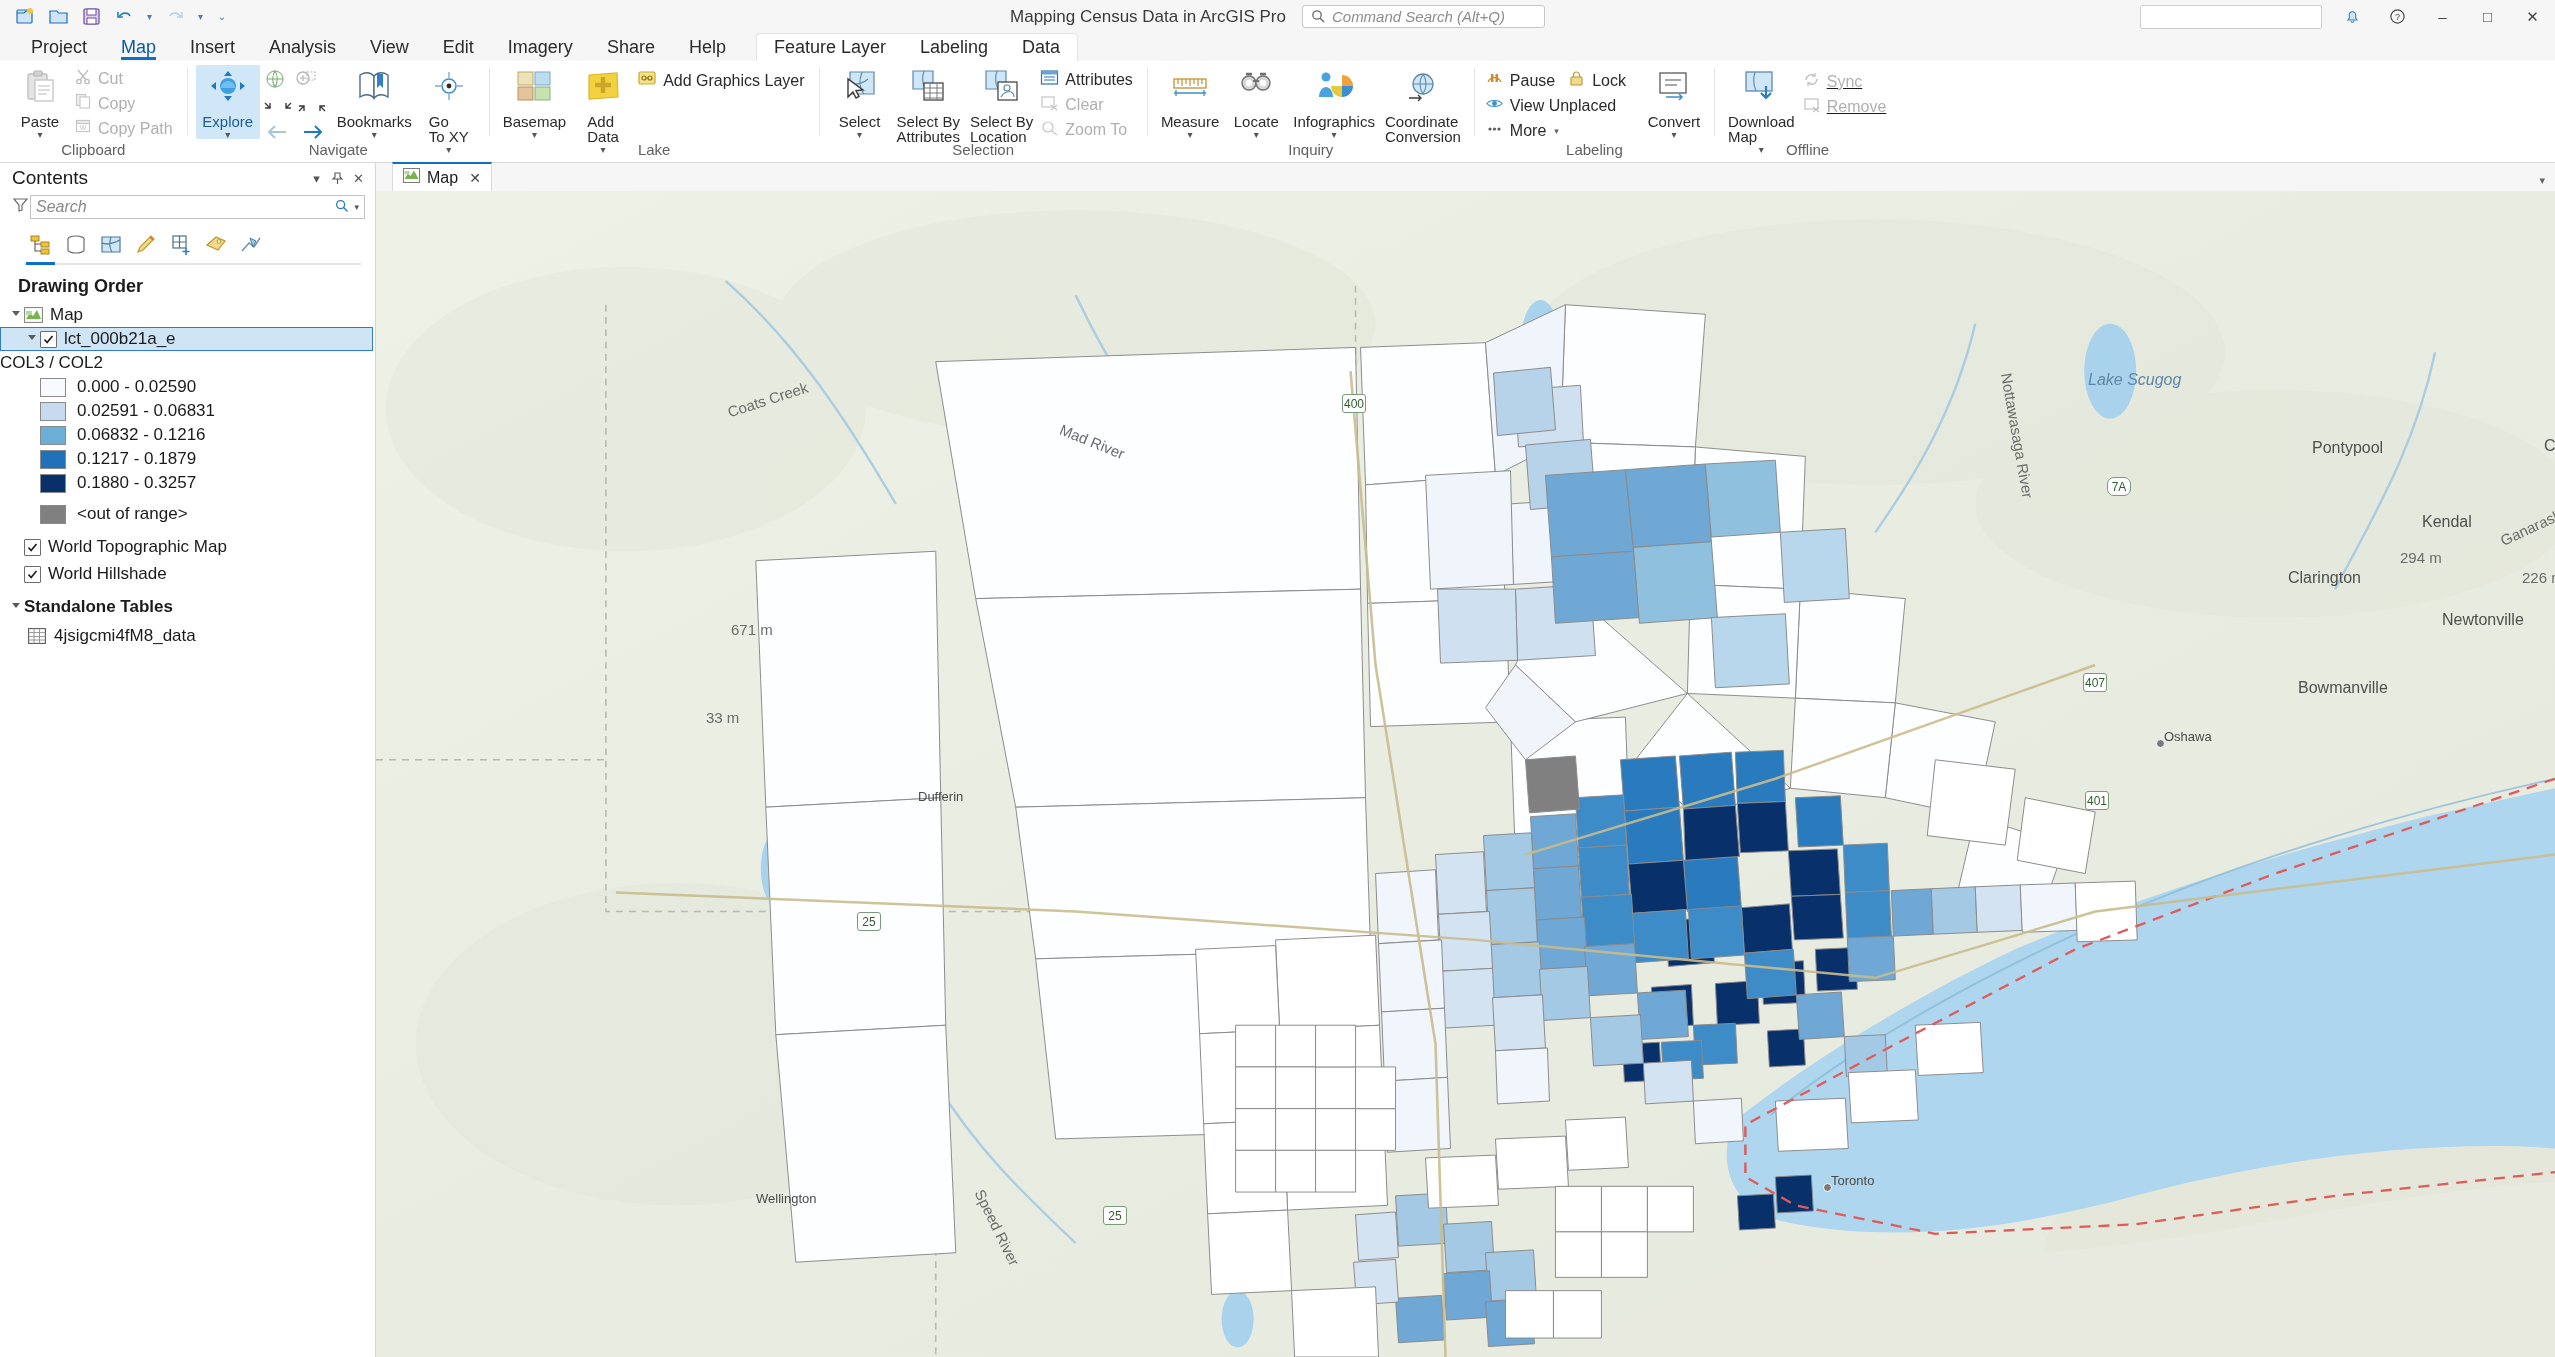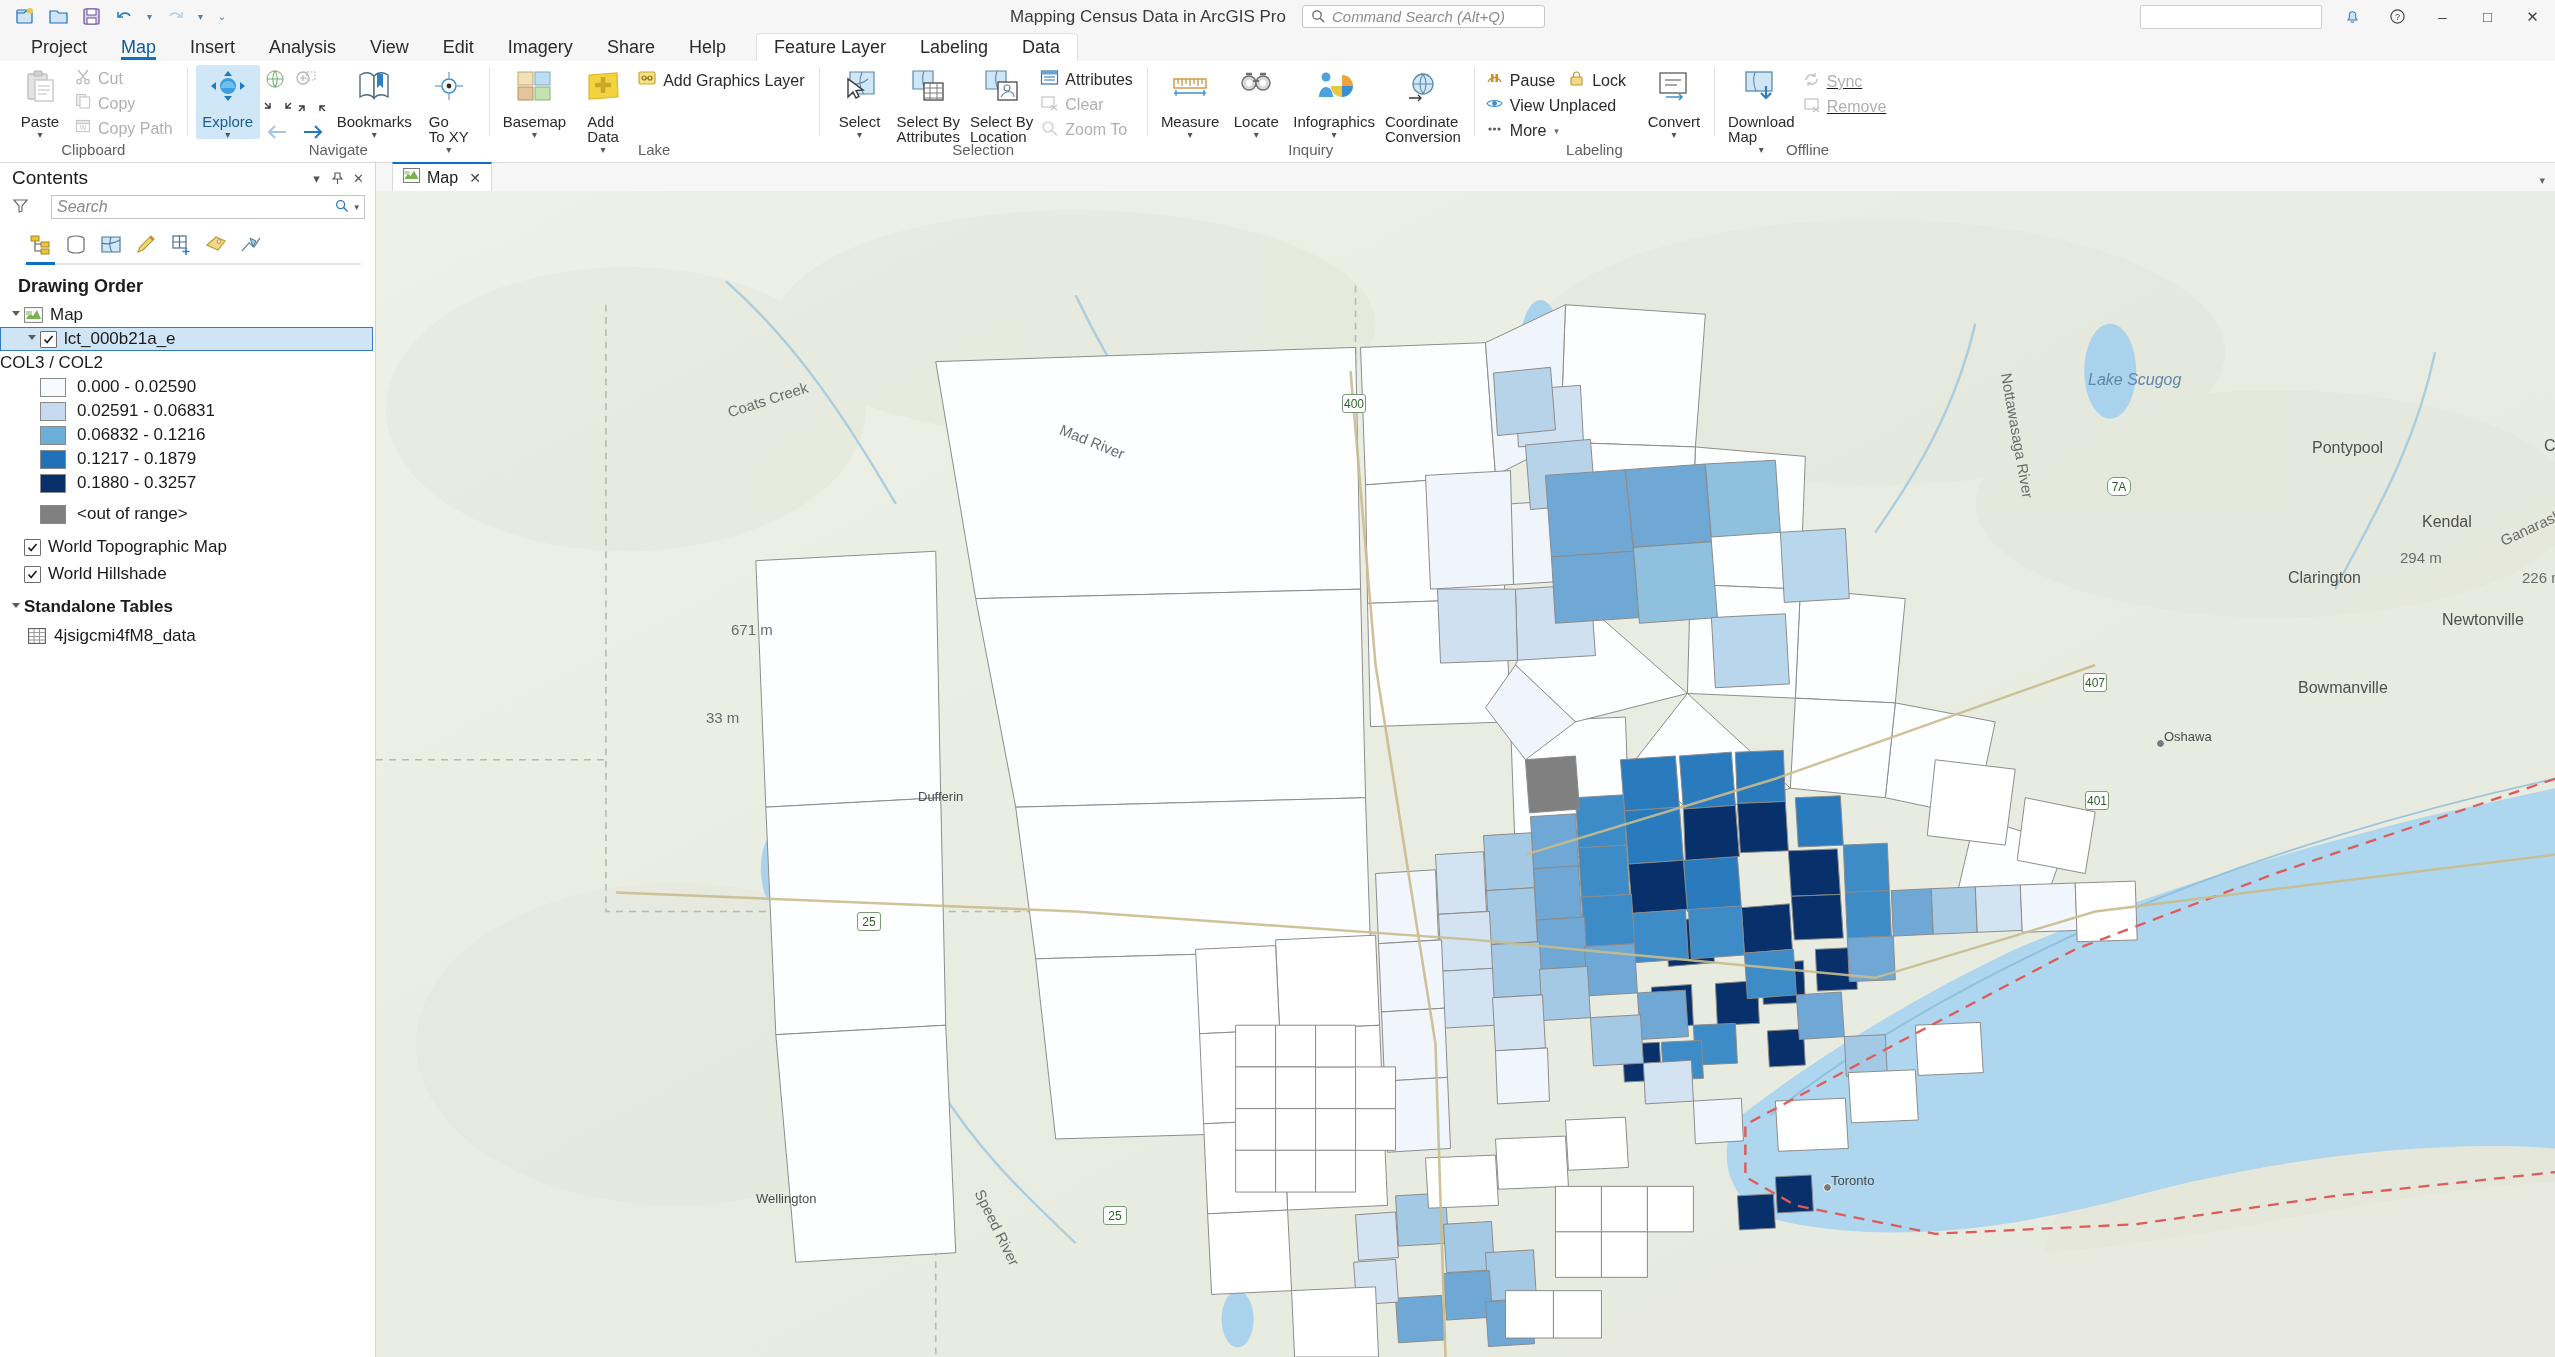--- a/index.html
+++ b/index.html
@@ -54,21 +54,21 @@
   .smallbtn .ddc{font-size:9px;color:#666;margin-left:2px;}
 
   
   .main{flex:1 1 auto;display:flex;min-height:0;background:#f6f6f6;}
 
   
   .pane{width:375px;flex:0 0 375px;background:#fff;display:flex;flex-direction:column;border-right:1px solid #d4d4d4;}
   .pane-hd{height:30px;display:flex;align-items:center;padding:0 6px 0 12px;}
   .pane-title{font-size:19px;color:#1b1b1b;flex:1;}
   .pane-btn{width:21px;height:21px;display:flex;align-items:center;justify-content:center;color:#555;font-size:13px;}
-  .pane-search-row{display:flex;align-items:flex-end;gap:22px;padding:2px 10px 4px 12px;}
+  .pane-search-row{display:flex;align-items:center;gap:1px;padding:2px 10px 4px 12px;}
   .sbox{flex:1;height:24px;border:1px solid #c4c4c4;background:#fff;display:flex;align-items:center;justify-content:space-between;padding:0 5px;box-sizing:border-box;}
   .sbox .ph{font-size:16px;color:#8a8a8a;font-style:italic;}
   .sbox .icns{display:flex;align-items:center;gap:5px;}
   .ctabs{display:flex;align-items:center;gap:2px;padding:6px 0 0 24px;position:relative;}
   .ctab{width:33px;height:31px;display:flex;align-items:center;justify-content:center;position:relative;}
   .ctab.active:after{content:"";position:absolute;left:2px;right:2px;bottom:-5px;height:3px;background:#0e6fc4;}
   .ctabs-underline{position:absolute;left:24px;right:14px;bottom:-5px;height:2px;background:#e6e6e6;}
   .toc{flex:1;overflow:hidden;padding-top:16px;font-size:17px;}
   .toc-h{font-weight:bold;color:#1b1b1b;padding:0 0 6px 18px;font-size:18px;}
   .row{display:flex;align-items:center;height:24px;white-space:nowrap;}

